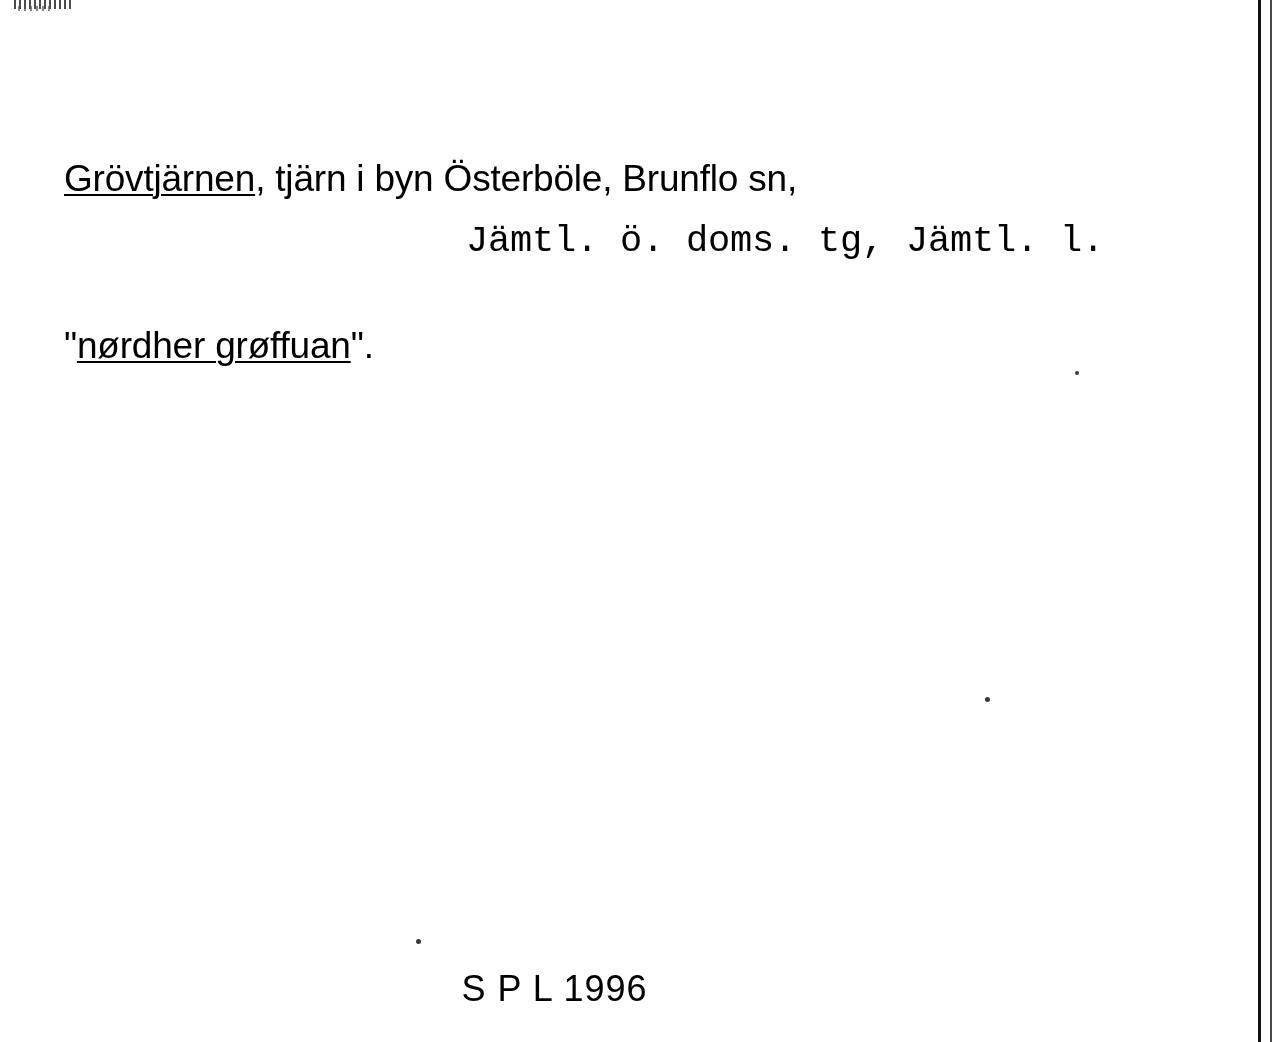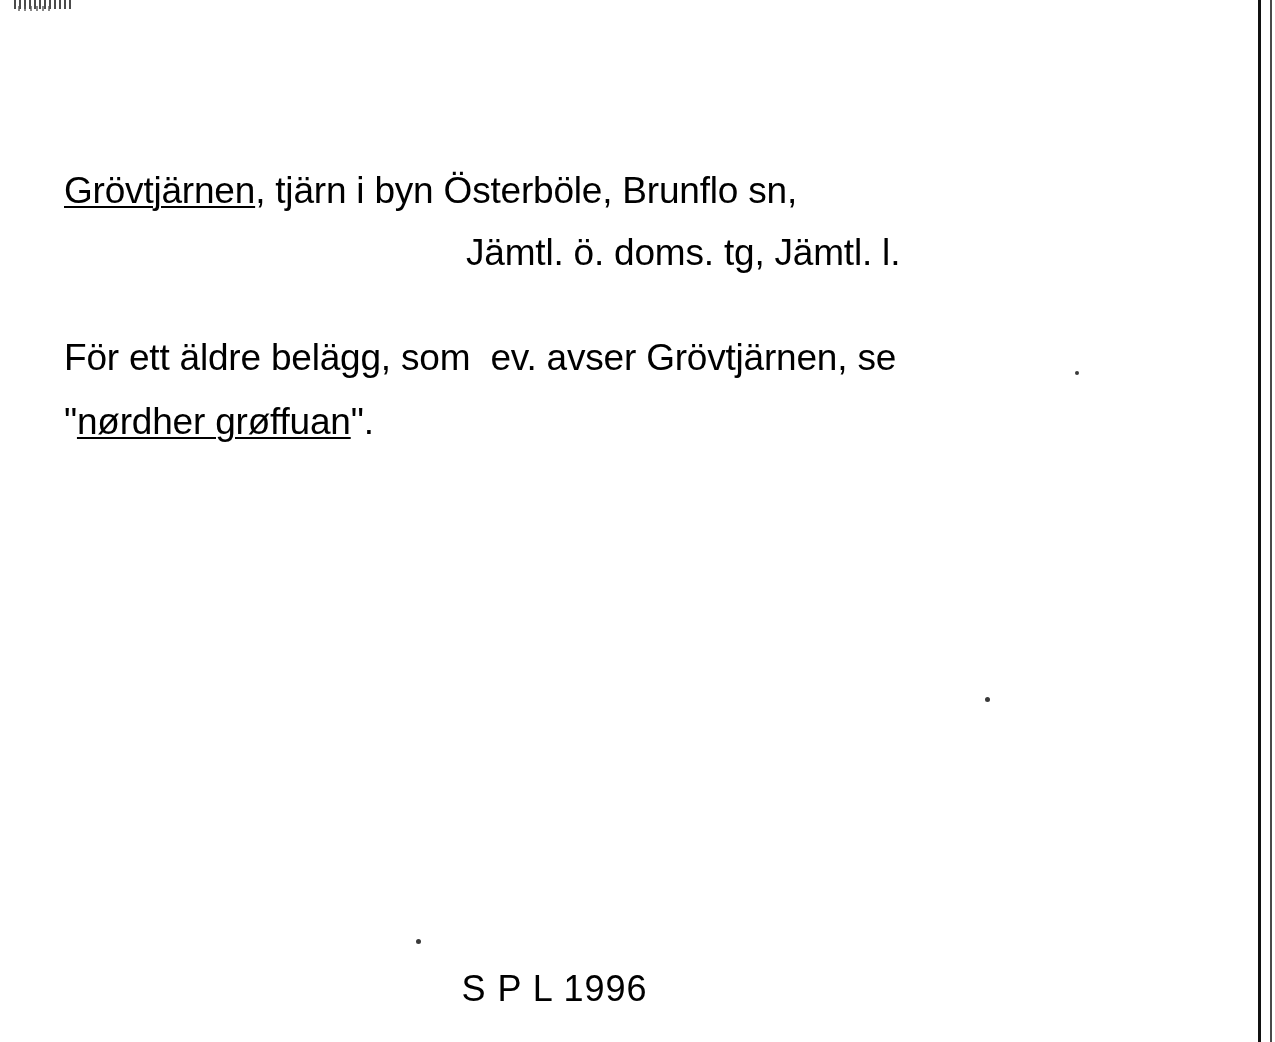--- a/index.html
+++ b/index.html
@@ -71,39 +71,40 @@
     border-radius: 50%;
   }
   .speck.s1 { top: 371px; left: 1075px; width: 4px; height: 4px; }
   .speck.s2 { top: 697px; left: 985px;  width: 5px; height: 5px; }
   .speck.s3 { top: 939px; left: 416px;  width: 5px; height: 5px; }
 
   
   .body-text {
     position: absolute;
     left: 64px;
-    top: 160px;
+    top: 148px;
     width: 1100px;
   }
 
   .line {
     font-size: 37px;
     line-height: 62px;
     white-space: pre;
     letter-spacing: -0.2px;
   }
 
   .headword {
     text-decoration: underline;
     text-underline-offset: 3px;
     text-decoration-thickness: 2px;
   }
 
   .line.indent {
     padding-left: 402px;
+    font-family: Liberation Mono, monospace;
   }
 
   .para2 {
     margin-top: 42px;
   }
 
   .para2 .line {
     line-height: 64px;
   }
 
@@ -137,21 +138,20 @@
   <div class="speck s3"></div>
 
   <div class="body-text">
 
     <div class="para1">
       <div class="line"><span class="headword">Grövtjärnen</span><span>, tjärn i byn Österböle, Brunflo sn,</span></div>
       <div class="line indent"><span>Jämtl. ö. doms. tg, Jämtl. l.</span></div>
     </div>
 
     <div class="para2">
-      <div class="line"><span>För ett äldre belägg, som  ev. avser Grövtjärnen, se</span></div>
       <div class="line"><span>"</span><span class="cited">nørdher grøffuan</span><span>".</span></div>
     </div>
 
   </div>
 
   <div class="signature">S P L 1996</div>
 
   <div class="right-edge-line"></div>
   <div class="right-edge-line2"></div>
 

